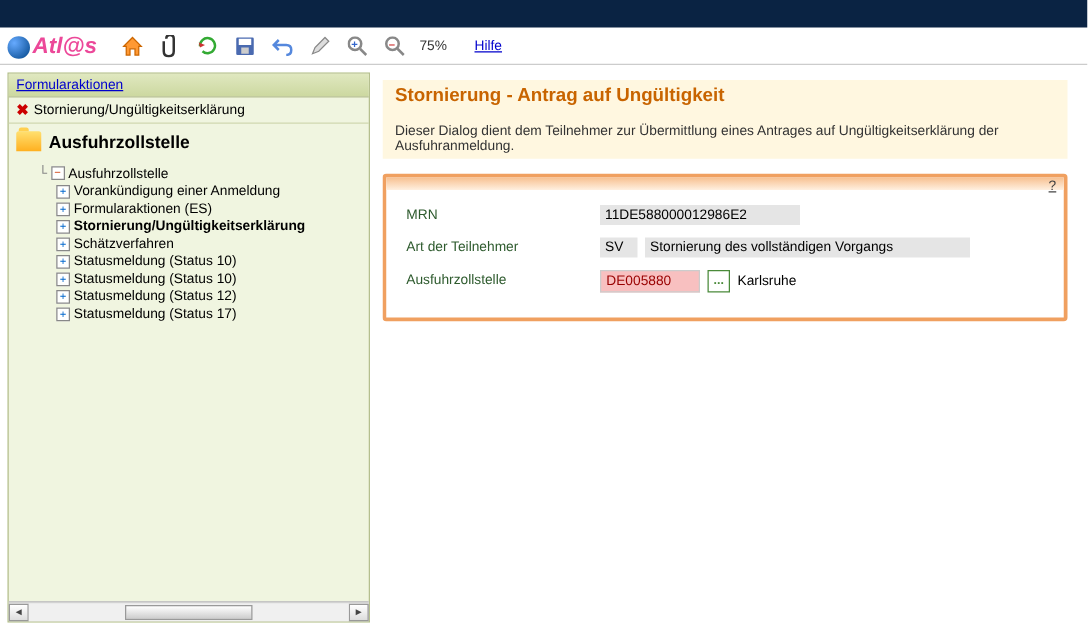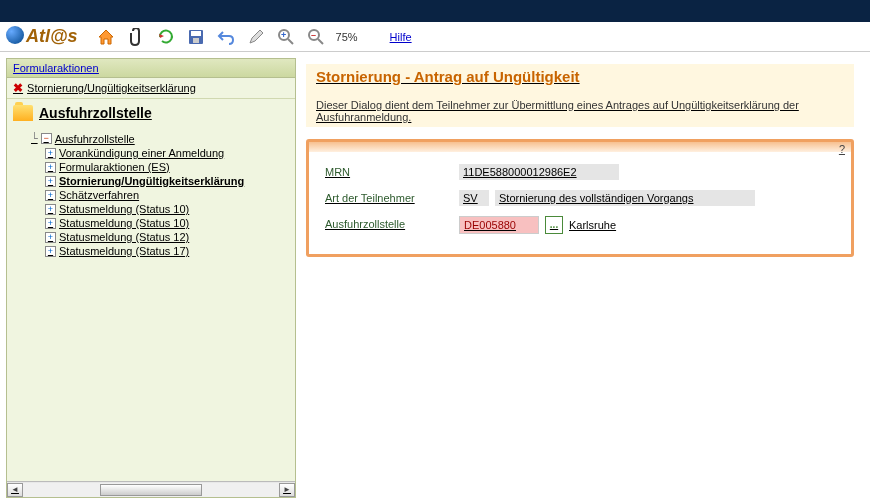--- a/index.html
+++ b/index.html
@@ -1,24 +1,24 @@
 <!DOCTYPE html>
 <html><head>
 <meta charset="utf-8">
 <style>
   * { box-sizing: border-box; margin: 0; padding: 0; }
   body { font-family: Arial, sans-serif; font-size: 11px; background: #fff; width: 870px; height: 504px; overflow: hidden; }
   .top-blue-bar { height: 22px; background: #0a2343; }
   .toolbar { height: 30px; display: flex; align-items: center; padding: 2px 6px; gap: 10px; border-bottom: 1px solid #ccc; }
-  .logo { font-size: 18px; font-weight: bold; font-style: italic; color: #a16207; margin-right: 8px; display: flex; align-items: flex-start; }
+  .logo { font-size: 18px; font-weight: bold; font-style: italic; color: #ec4899; margin-right: 8px; display: flex; align-items: flex-end; }
   .logo-globe { width: 18px; height: 18px; border-radius: 50%; background: radial-gradient(circle at 30% 30%, #6af, #048); margin-right: 2px; }
   .toolbar-icon { width: 20px; height: 20px; display: flex; align-items: center; justify-content: center; cursor: pointer; }
   .zoom-text { font-size: 11px; color: #333; }
-  .help-link { color: #0000cc; text-decoration: underline; font-size: 11px; margin-left: 22px; cursor: pointer; }
-  .main-area { display: flex; height: calc(504px - 52px); padding: 6px; gap: 10px; text-decoration: underline; }
+  .help-link { color: #0000cc; text-decoration: underline; font-size: 11px; margin-left: 12px; cursor: pointer; }
+  .main-area { display: flex; height: calc(504px - 52px); padding: 6px; gap: 10px; }
   .sidebar { width: 290px; background: #f0f5e0; border: 1px solid #b5bf8f; position: relative; display: flex; flex-direction: column; }
   .sidebar-header { background: linear-gradient(#e0e8c0, #ccd8a0); border-bottom: 1px solid #b5bf8f; padding: 3px 6px; font-size: 11px; color: #333; }
   .sidebar-header a { color: #0000cc; text-decoration: underline; }
   .action-row { padding: 3px 6px; display: flex; align-items: center; gap: 4px; }
   .x-icon { color: #cc0000; font-weight: bold; font-size: 12px; }
   .folder-row { padding: 6px; display: flex; align-items: center; gap: 6px; font-size: 14px; font-weight: bold; border-top: 1px solid #d0d8b0; }
   .folder-icon { width: 20px; height: 16px; background: linear-gradient(#ffe070, #ffb020); border-radius: 2px 2px 0 0; position: relative; }
   .folder-icon::before { content:''; position:absolute; top:-3px; left:2px; width:8px; height:3px; background:#ffd050; border-radius:2px 2px 0 0; }
   .tree { padding: 4px 4px 4px 10px; flex: 1; overflow: hidden; }
   .tree-node { white-space: nowrap; padding: 1px 0; display: flex; align-items: center; gap: 3px; }
@@ -34,21 +34,21 @@
   .sb-track { flex: 1; height: 14px; background: #f0f0f0; position: relative; }
   .sb-thumb { position: absolute; left: 30%; width: 40%; height: 12px; top: 1px; background: linear-gradient(#fff,#ccc); border: 1px solid #999; cursor: pointer; }
   .content { flex: 1; padding: 6px 10px 0 0; overflow: hidden; }
   .content-header { background: #fff7e0; padding: 4px 10px; }
   .content-title { color: #c86400; font-size: 15px; font-weight: bold; }
   .content-desc { font-size: 11px; color: #333; margin-top: 14px; }
   .form-panel { margin-top: 12px; border: 3px solid #f0a060; border-radius: 3px; background: #fff; padding: 12px 16px 20px 16px; position: relative; }
   .form-panel-top { position: absolute; top: 0; left: 0; right: 0; height: 10px; background: linear-gradient(#f7c090, #fff0e0); }
   .help-q { position: absolute; top: 1px; right: 6px; font-size: 11px; color: #444; text-decoration: underline; cursor: pointer; z-index: 2; }
   .form-row { display: flex; align-items: flex-start; margin-top: 10px; }
-  .form-label { width: 134px; font-size: 11px; color: #2d5a2d; padding-top: 2px; }
+  .form-label { width: 155px; font-size: 11px; color: #2d5a2d; padding-top: 2px; }
   .form-value { flex: 1; display: flex; align-items: center; gap: 6px; flex-wrap: wrap; }
   .ro-field { background: #e5e5e5; padding: 2px 4px; min-width: 60px; font-size: 11px; display: inline-block; }
   .ro-field.wide { min-width: 160px; }
   .textarea-box { width: 340px; height: 95px; background: #f8c0c0; border: 2px solid #4a8a3a; resize: none; }
   .red-field { background: #f8c0c0; border: 1px solid #ccc; color: #990000; padding: 2px 4px; min-width: 80px; font-size: 11px; }
   .lookup-btn { width: 18px; height: 18px; border: 1px solid #4a8a3a; background: #fff; color: #4a8a3a; font-weight: bold; text-align: center; line-height: 16px; cursor: pointer; font-size: 10px; }
   .chk { width: 12px; height: 12px; border: 1px solid #888; background: #eee; display: inline-block; position: relative; }
   .chk.checked::after { content: '✓'; position: absolute; top: -2px; left: 0; font-size: 11px; color: #666; }
   svg { display: block; }
 </style>

